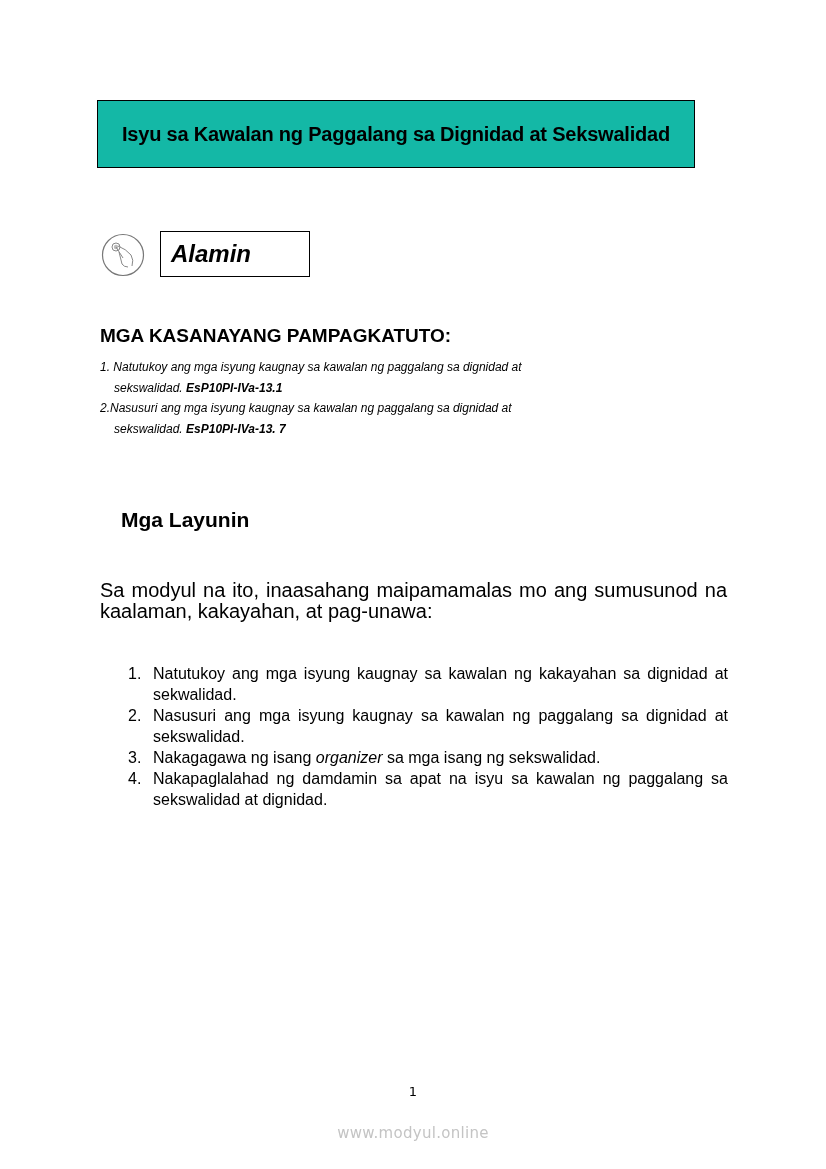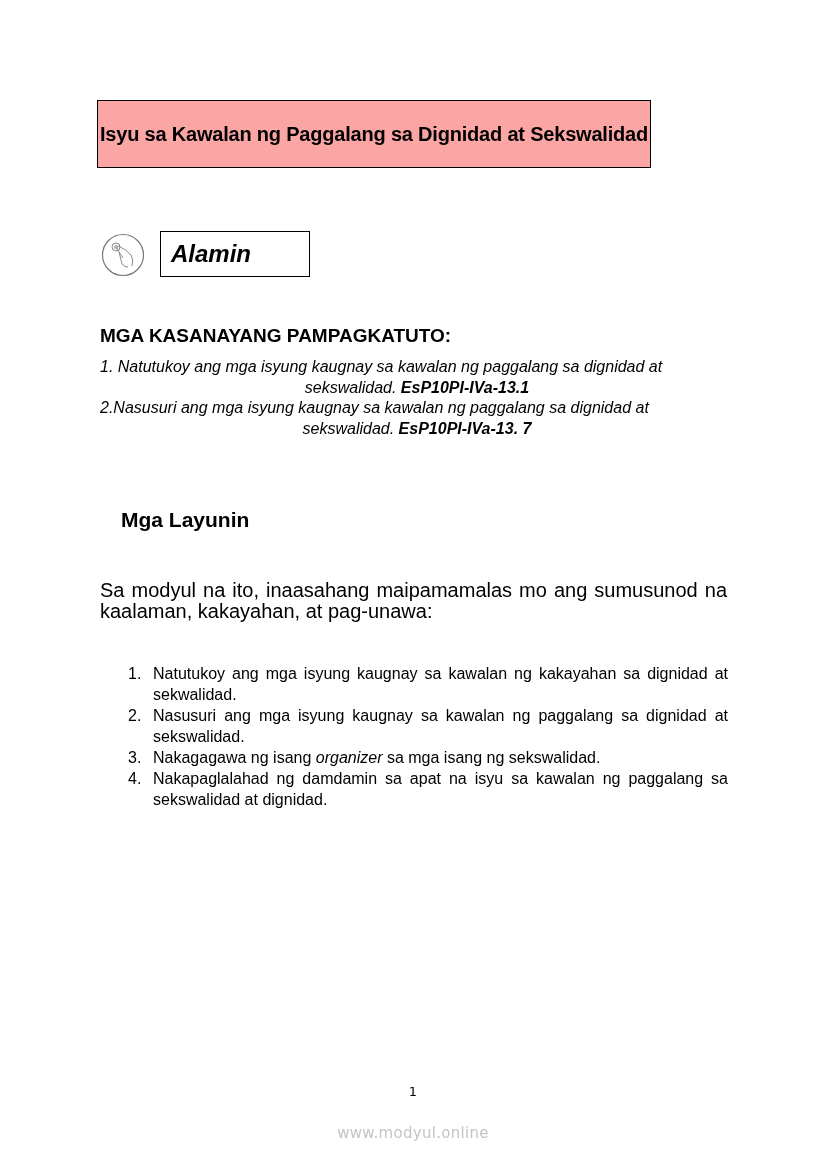--- a/index.html
+++ b/index.html
@@ -1,30 +1,30 @@
 <!DOCTYPE html>
 <html><head>
   <meta charset="utf-8">
   <style>
     html, body { margin: 0; padding: 0; background: #ffffff; }
     body { width: 826px; height: 1169px; position: relative; overflow: hidden;
            font-family: "Liberation Sans", sans-serif; color: #000; }
-    .title-box { position: absolute; left: 97px; top: 100px; width: 554px; height: 68px;
-                 background: #fca5a5; border: 1.5px solid #000; box-sizing: border-box;
+    .title-box { position: absolute; left: 97px; top: 100px; width: 598px; height: 68px;
+                 background: #14b8a6; border: 1.5px solid #000; box-sizing: border-box;
                  display: flex; align-items: center; justify-content: center; }
     .title-box span { font-weight: bold; font-size: 20px; letter-spacing: -0.2px; }
     .icon-circle { position: absolute; left: 101px; top: 233px; width: 44px; height: 44px; }
     .alamin-box { position: absolute; left: 160px; top: 231px; width: 150px; height: 46px;
                   border: 1.2px solid #000; box-sizing: border-box;
                   display: flex; align-items: center; padding-left: 10px; }
     .alamin-box span { font-weight: bold; font-style: italic; font-size: 24px; }
     .sec-head { position: absolute; left: 100px; top: 325px; font-weight: bold; font-size: 19px; }
     .comp-list { position: absolute; left: 100px; top: 357px; width: 620px;
-                 font-style: italic; font-size: 16px; line-height: 20.5px; }
-    .comp-list .cont { padding-left: 14px; text-align: center; }
+                 font-style: italic; font-size: 12px; line-height: 20.5px; }
+    .comp-list .cont { padding-left: 14px; }
     .comp-list b { font-weight: bold; }
     .layunin-head { position: absolute; left: 121px; top: 508px; font-weight: bold; font-size: 21px; }
     .intro { position: absolute; left: 100px; top: 580px; width: 627px;
              font-size: 20px; line-height: 21px; text-align: justify; }
     .obj-list { position: absolute; left: 128px; top: 663px; width: 600px;
                 font-size: 16px; line-height: 21px; margin: 0; padding: 0; list-style: none; }
     .obj-list li { display: flex; text-align: justify; }
     .obj-list .num { width: 25px; flex: 0 0 25px; }
     .obj-list .txt { flex: 1; }
     .page-num { position: absolute; left: 0; width: 826px; top: 1084px; text-align: center;

